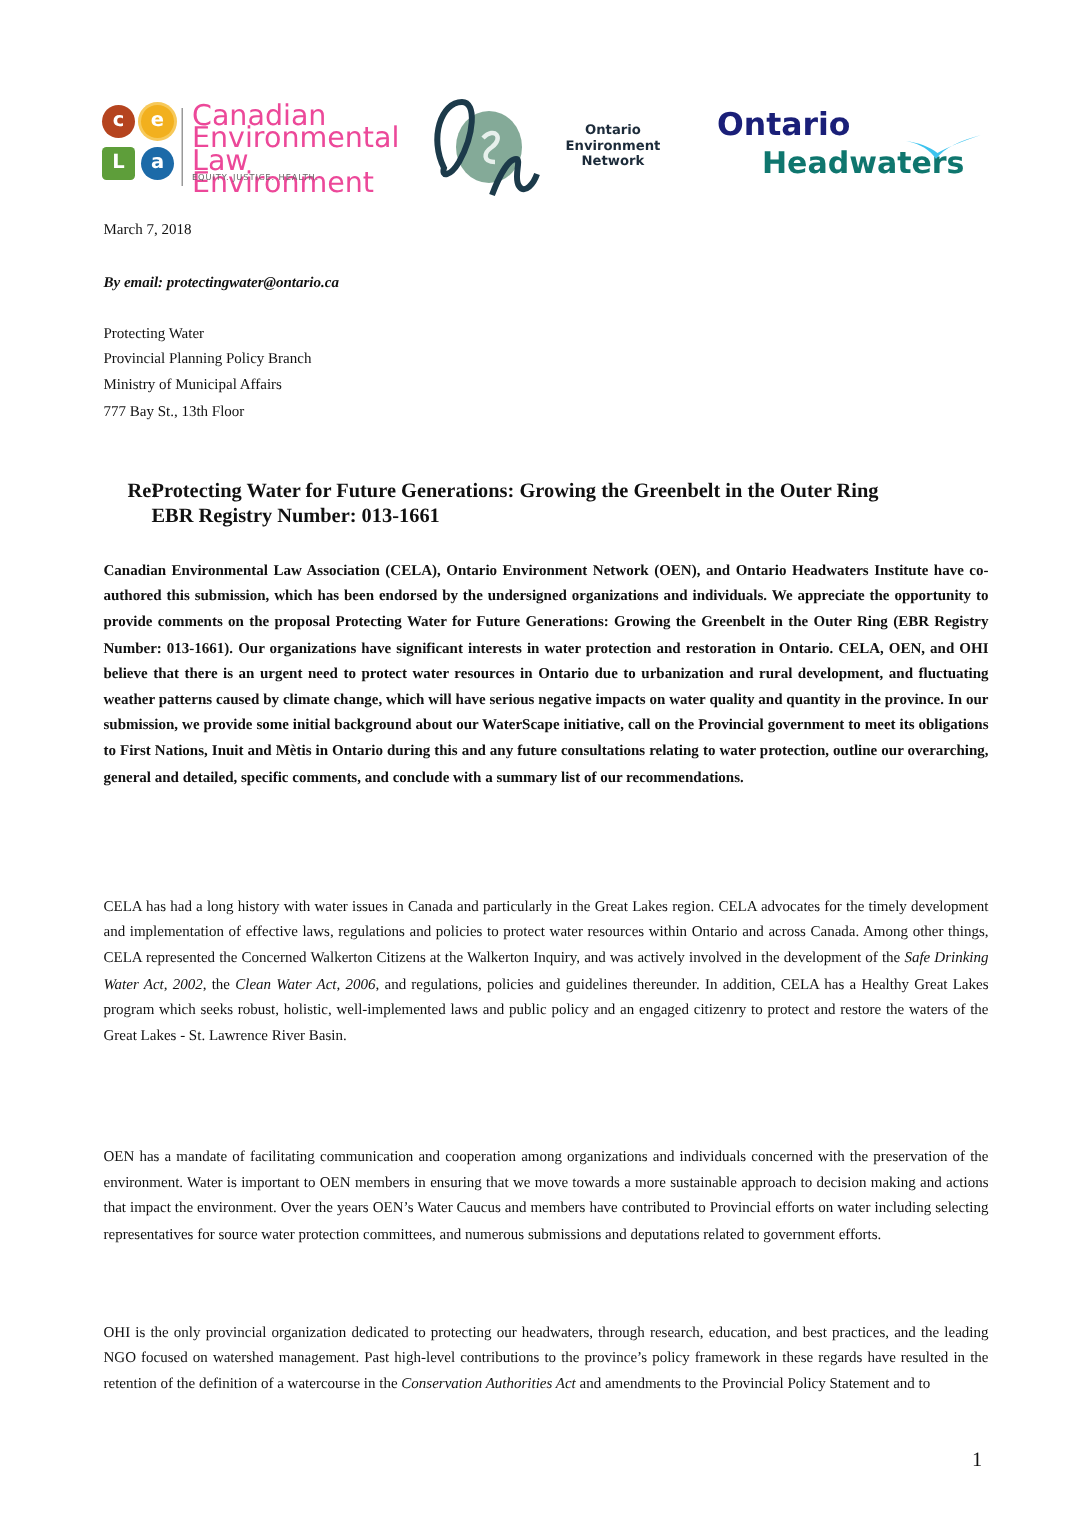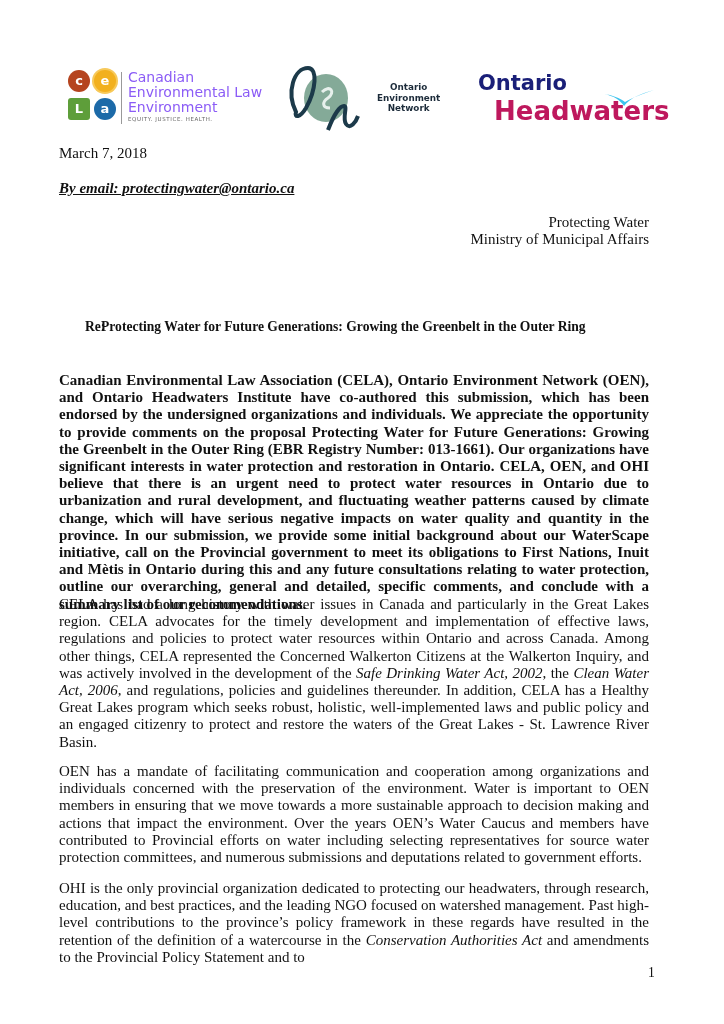--- a/index.html
+++ b/index.html
@@ -8,40 +8,40 @@
   .logos { position: absolute; left: 0; top: 60px; width: 724px; height: 75px; }
   .cela { position: absolute; left: 66px; top: 4px; width: 200px; height: 66px; }
   .cela .icons { position: absolute; left: 0; top: 6px; width: 52px; height: 56px; }
   .cela .ic { position: absolute; width: 22px; height: 22px; border-radius: 50%;
               color: #fff; font: bold 13px "DejaVu Sans", sans-serif; text-align: center; line-height: 22px; }
   .cela .ic.c { left: 2px; top: 0; background: #b5441f; }
   .cela .ic.e { left: 28px; top: 0; background: #f2b01e; color: #fff; box-shadow: 0 0 0 2px #f7c95a; }
   .cela .ic.l { left: 2px; top: 28px; background: #5e9e3a; border-radius: 3px; }
   .cela .ic.a { left: 28px; top: 28px; background: #1c6aa8; border-radius: 50% 50% 50% 50%; }
   .cela .divider { position: absolute; left: 55px; top: 8px; width: 1px; height: 52px; background: #999; }
-  .cela .name { position: absolute; left: 62px; top: 6px; color: #8b5cf6;
-                font-family: "DejaVu Sans", sans-serif; font-size: 14px; line-height: 15px; }
+  .cela .name { position: absolute; left: 62px; top: 6px; color: #ec4899;
+                font-family: "DejaVu Sans", sans-serif; font-size: 19px; line-height: 15px; }
   .cela .tag { position: absolute; left: 62px; top: 52px; color: #666;
                font-family: "DejaVu Sans", sans-serif; font-size: 5.5px; letter-spacing: 0.6px; }
   .oen { position: absolute; left: 284px; top: 2px; width: 160px; height: 70px; }
   .oen .mark { position: absolute; left: 0; top: 0; width: 80px; height: 70px; }
   .oen .txt { position: absolute; left: 93px; top: 20px; color: #1c2b3a; text-align: center;
               font-family: "DejaVu Sans", sans-serif; font-weight: bold; font-size: 8.8px; line-height: 10.5px; }
   .oh { position: absolute; left: 476px; top: 6px; width: 180px; height: 60px; }
   .oh .l1 { position: absolute; left: 2px; top: 5px; color: #1a1f78; font-family: "DejaVu Sans", sans-serif;
             font-weight: bold; font-size: 21px; }
-  .oh .l2 { position: absolute; left: 18px; top: 30px; color: #be185d; font-family: "DejaVu Sans", sans-serif;
-            font-weight: bold; font-size: 26px; }
+  .oh .l2 { position: absolute; left: 32px; top: 30px; color: #0f766e; font-family: "DejaVu Sans", sans-serif;
+            font-weight: bold; font-size: 20px; }
   .oh .bird { position: absolute; left: 128px; top: 22px; width: 50px; height: 20px; }
 
-  .text { position: absolute; left: 59px; width: 590px; font-size: 15px; line-height: 17.2px; }
+  .text { position: absolute; left: 69px; width: 590px; font-size: 10px; line-height: 17.2px; }
   .date { top: 145px; }
-  .byemail { top: 180px; font-weight: bold; font-style: italic; text-decoration: underline; }
+  .byemail { top: 180px; font-weight: bold; font-style: italic; }
   .addr { top: 214px; }
-  .addr div { height: 17.2px; text-align: right; }
+  .addr div { height: 17.2px; }
   .re { position: absolute; left: 69px; top: 318px; width: 600px; font-weight: bold; font-size: 13.6px; line-height: 17.2px; }
   .re .label { position: absolute; left: 16px; top: 0; }
   .re .lines { position: absolute; left: 32px; top: 0; width: 560px; }
   .para { text-align: justify; text-align-last: left; }
   .p1 { top: 372px; font-weight: bold; }
   .p2 { top: 596px; }
   .p3 { top: 763px; }
   .p4 { top: 880px; }
   .pagenum { position: absolute; left: 648px; top: 965px; font-size: 13.6px; }
   i { font-style: italic; }
@@ -87,27 +87,30 @@
       <path d="M0 6 C10 8, 16 12, 20 18 C26 10, 36 6, 50 2 C38 6, 28 10, 21 14 C16 10, 8 7, 0 6 Z" fill="#3cc3ee"></path>
     </svg>
   </div>
 </div>
 
 <div class="text date">March 7, 2018</div>
 <div class="text byemail">By email: protectingwater@ontario.ca</div>
 
 <div class="text addr">
   <div>Protecting Water</div>
+  <div>Provincial Planning Policy Branch</div>
   <div>Ministry of Municipal Affairs</div>
+  <div>777 Bay St., 13th Floor</div>
 </div>
 
 <div class="re">
   <span class="label">Re:</span>
   <div class="lines">
     <div>Protecting Water for Future Generations: Growing the Greenbelt in the Outer Ring</div>
+    <div>EBR Registry Number: 013-1661</div>
   </div>
 </div>
 
 <div class="text para p1">Canadian Environmental Law Association (CELA), Ontario Environment Network (OEN), and Ontario Headwaters Institute have co-authored this submission, which has been endorsed by the undersigned organizations and individuals. We appreciate the opportunity to provide comments on the proposal Protecting Water for Future Generations: Growing the Greenbelt in the Outer Ring (EBR Registry Number: 013-1661). Our organizations have significant interests in water protection and restoration in Ontario. CELA, OEN, and OHI believe that there is an urgent need to protect water resources in Ontario due to urbanization and rural development, and fluctuating weather patterns caused by climate change, which will have serious negative impacts on water quality and quantity in the province. In our submission, we provide some initial background about our WaterScape initiative, call on the Provincial government to meet its obligations to First Nations, Inuit and Mètis in Ontario during this and any future consultations relating to water protection, outline our overarching, general and detailed, specific comments, and conclude with a summary list of our recommendations.</div>
 
 <div class="text para p2"><span>CELA has had a long history with water issues in Canada and particularly in the Great Lakes region. CELA advocates for the timely development and implementation of effective laws, regulations and policies to protect water resources within Ontario and across Canada. Among other things, CELA represented the Concerned Walkerton Citizens at the Walkerton Inquiry, and was actively involved in the development of the </span><i>Safe Drinking Water Act, 2002</i><span>, the </span><i>Clean Water Act, 2006</i><span>, and regulations, policies and guidelines thereunder. In addition, CELA has a Healthy Great Lakes program which seeks robust, holistic, well-implemented laws and public policy and an engaged citizenry to protect and restore the waters of the Great Lakes - St. Lawrence River Basin.</span></div>
 
 <div class="text para p3">OEN has a mandate of facilitating communication and cooperation among organizations and individuals concerned with the preservation of the environment. Water is important to OEN members in ensuring that we move towards a more sustainable approach to decision making and actions that impact the environment. Over the years OEN’s Water Caucus and members have contributed to Provincial efforts on water including selecting representatives for source water protection committees, and numerous submissions and deputations related to government efforts.</div>
 
 <div class="text para p4"><span>OHI is the only provincial organization dedicated to protecting our headwaters, through research, education, and best practices, and the leading NGO focused on watershed management. Past high-level contributions to the province’s policy framework in these regards have resulted in the retention of the definition of a watercourse in the </span><i>Conservation Authorities Act</i><span> and amendments to the Provincial Policy Statement and to</span></div>

